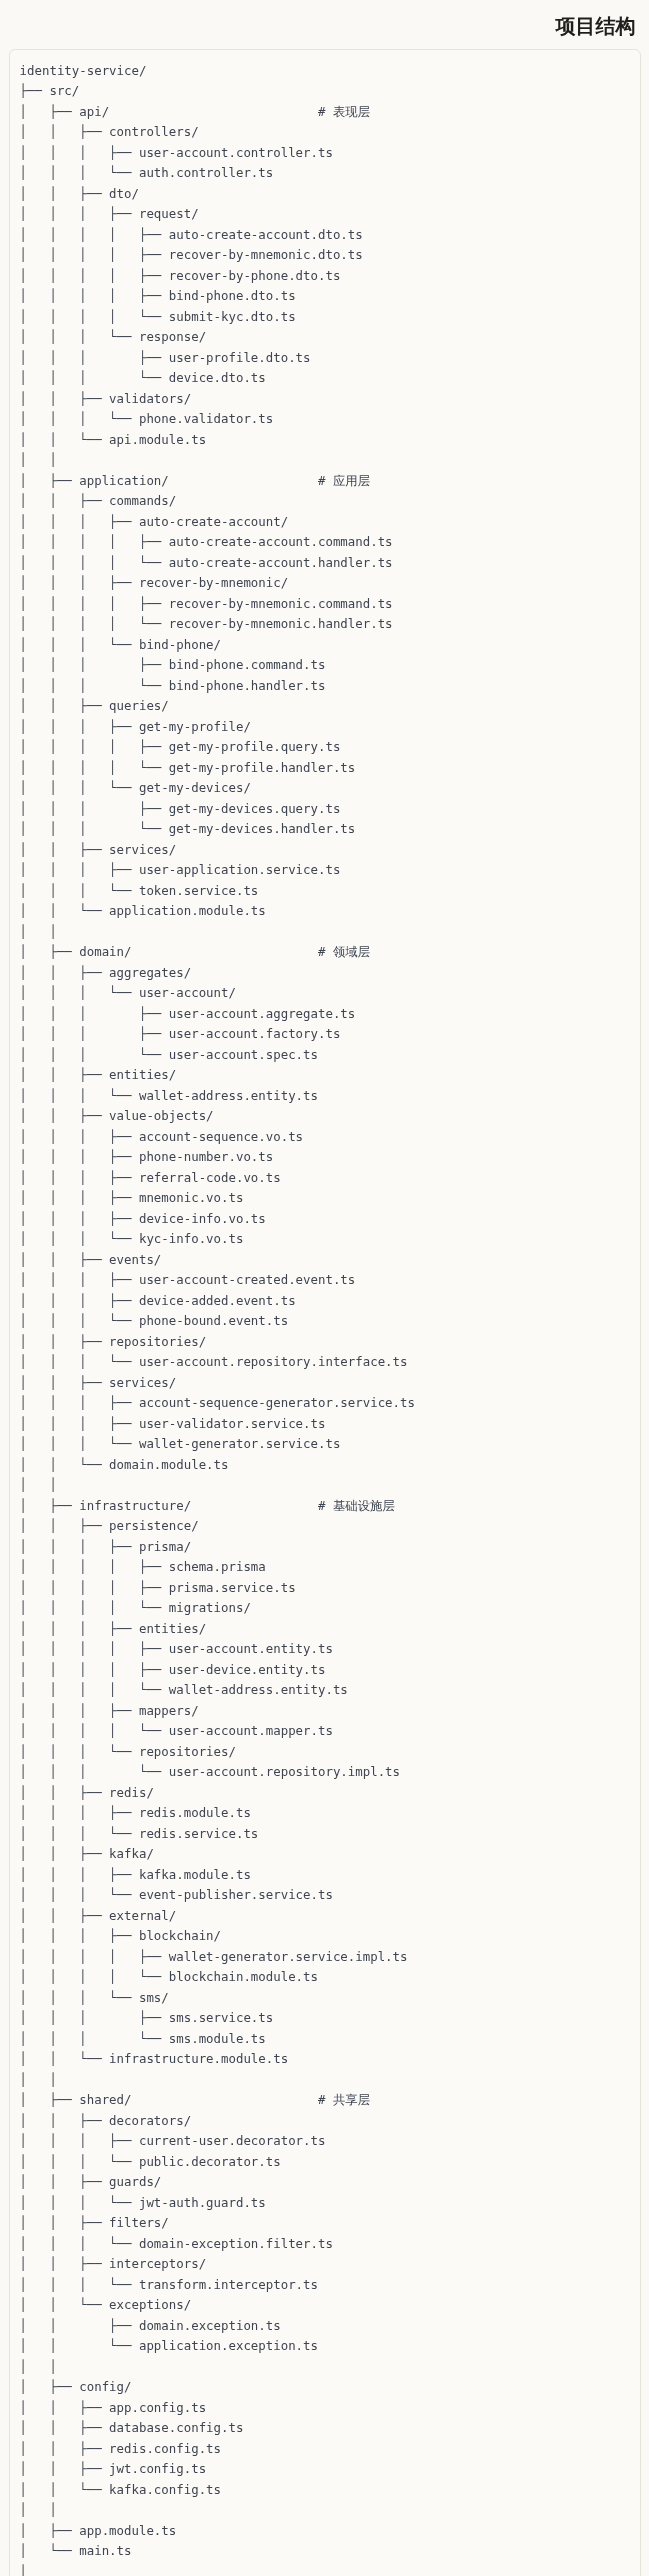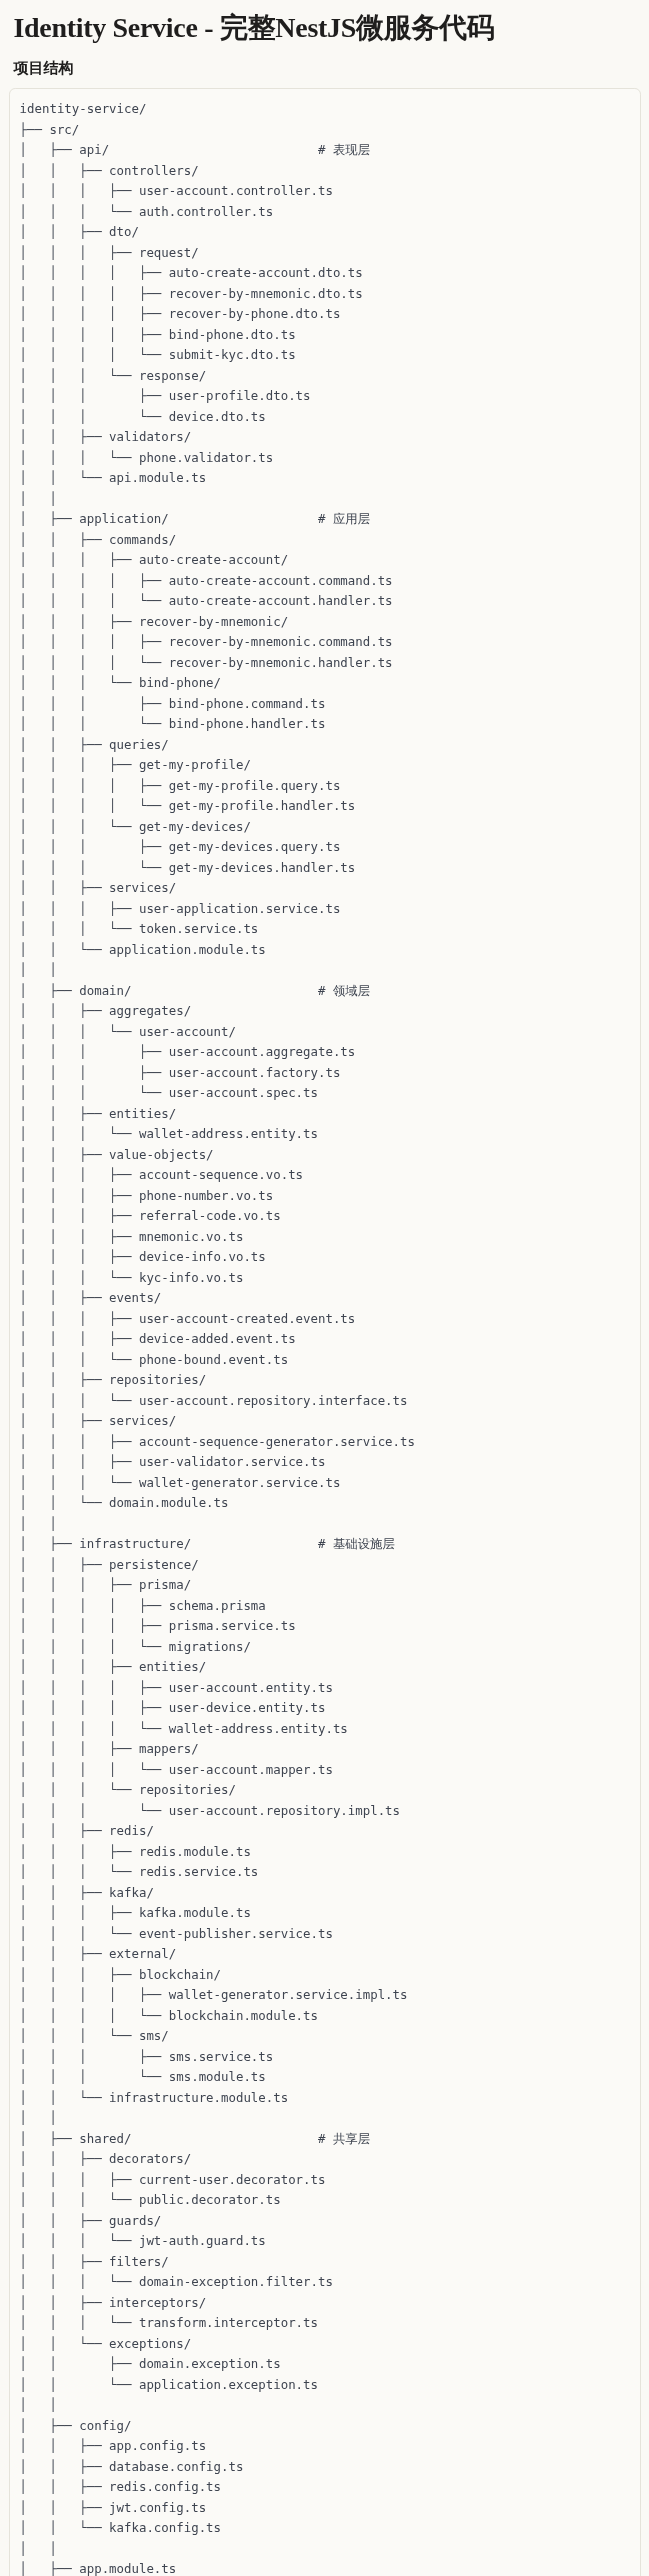--- a/index.html
+++ b/index.html
@@ -22,23 +22,24 @@
     font-weight: 700;
     font-size: 28px;
     line-height: 1.15;
     letter-spacing: -0.3px;
     color: #1F1E1D;
   }
   h2.section-heading {
     margin: 14px 13.4px 11.3px 13.4px;
     font-family: "Liberation Sans", "DejaVu Sans", sans-serif;
     font-weight: 700;
-    font-size: 15px;
+    font-size: 20px;
     line-height: 1.2;
     color: #1F1E1D;
+    text-align: right;
   }
   .code-block {
     margin: 0 8.8px 13.4px 8.8px;
     width: 632px;
     box-sizing: border-box;
     background: #FBFAF7;
     border: 0.5px solid #E5E3DA;
     border-radius: 6.2px;
     overflow: hidden;
   }
@@ -50,21 +51,20 @@
     line-height: 20.5px;
     color: #3E4450;
     white-space: pre;
     tab-size: 4;
   }
 </style>
 </head>
 <body>
 
 <div class="page">
-  <h1 class="page-title">Identity Service - 完整NestJS微服务代码</h1>
 
   <h2 class="section-heading">项目结构</h2>
 
   <div class="code-block">
     <pre>identity-service/
 ├── src/
 │   ├── api/                            # 表现层
 │   │   ├── controllers/
 │   │   │   ├── user-account.controller.ts
 │   │   │   └── auth.controller.ts

